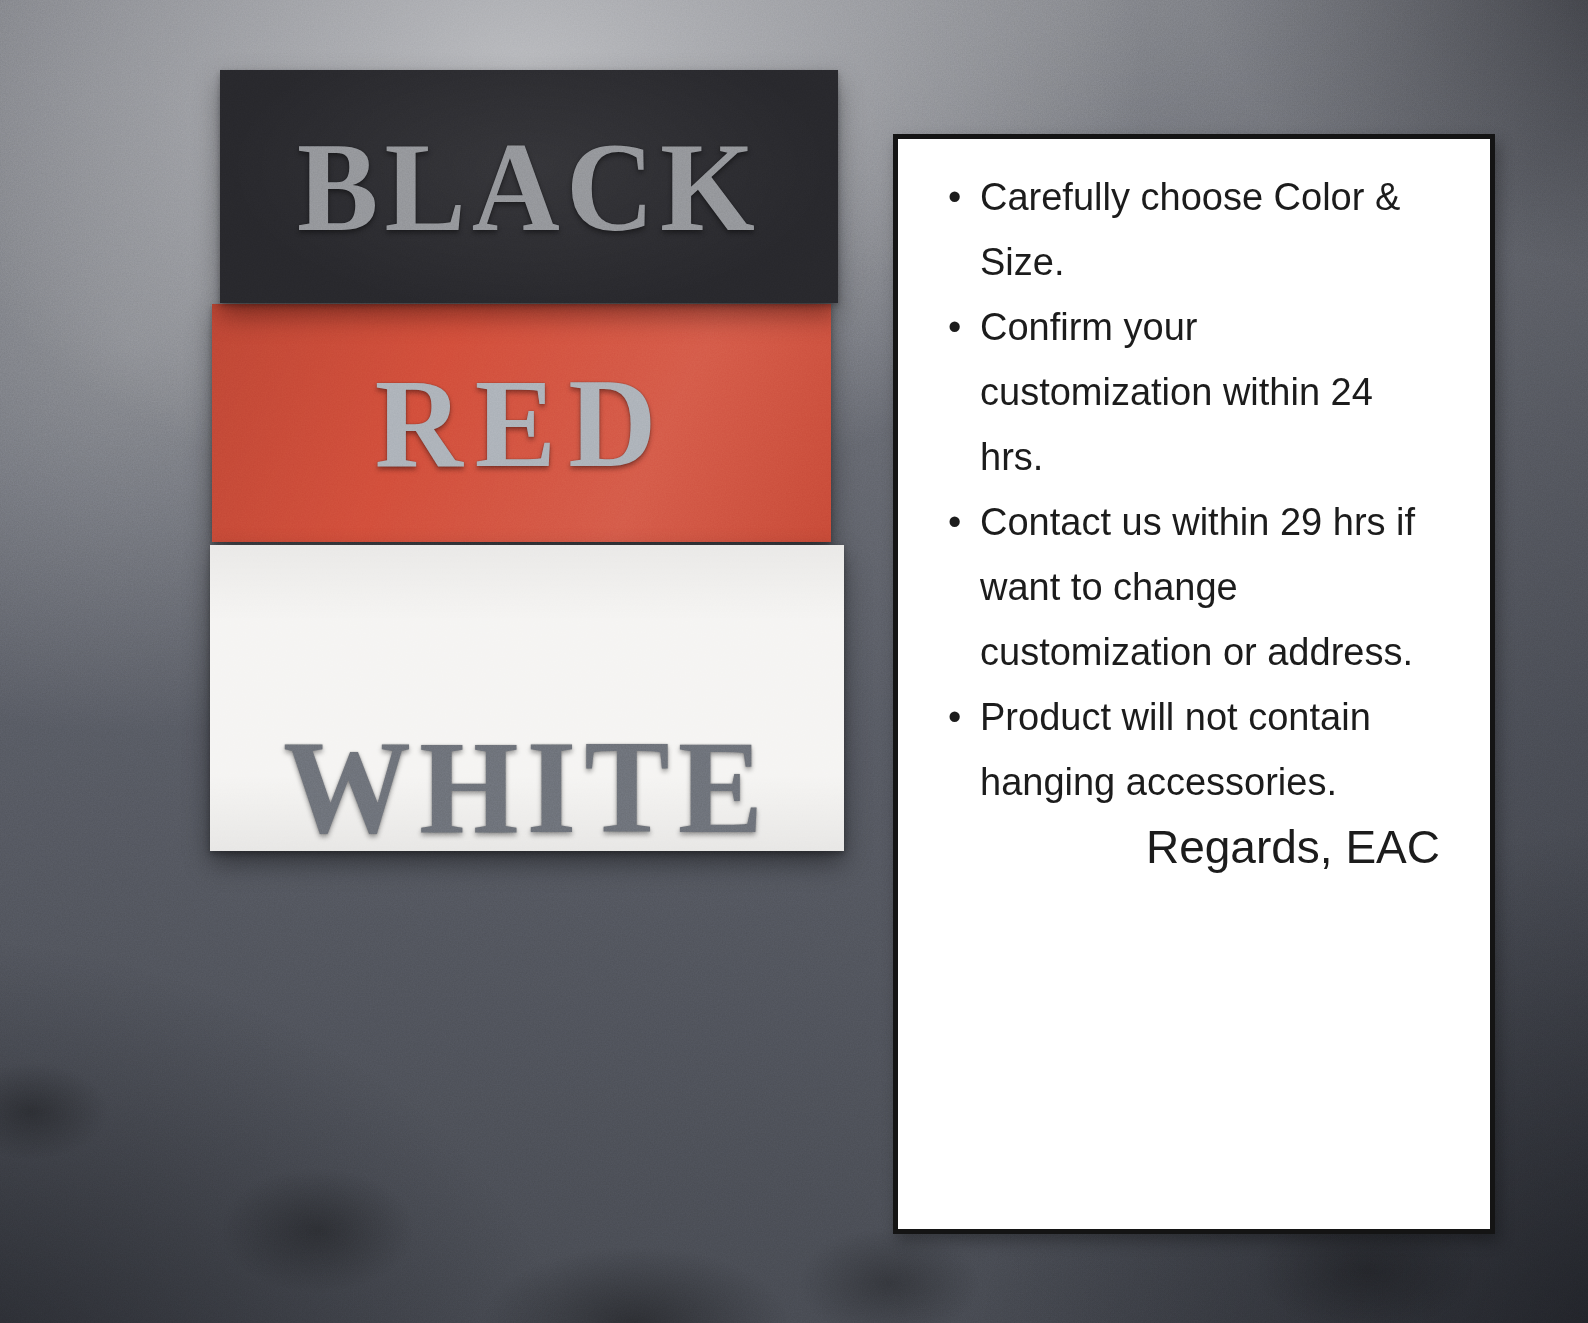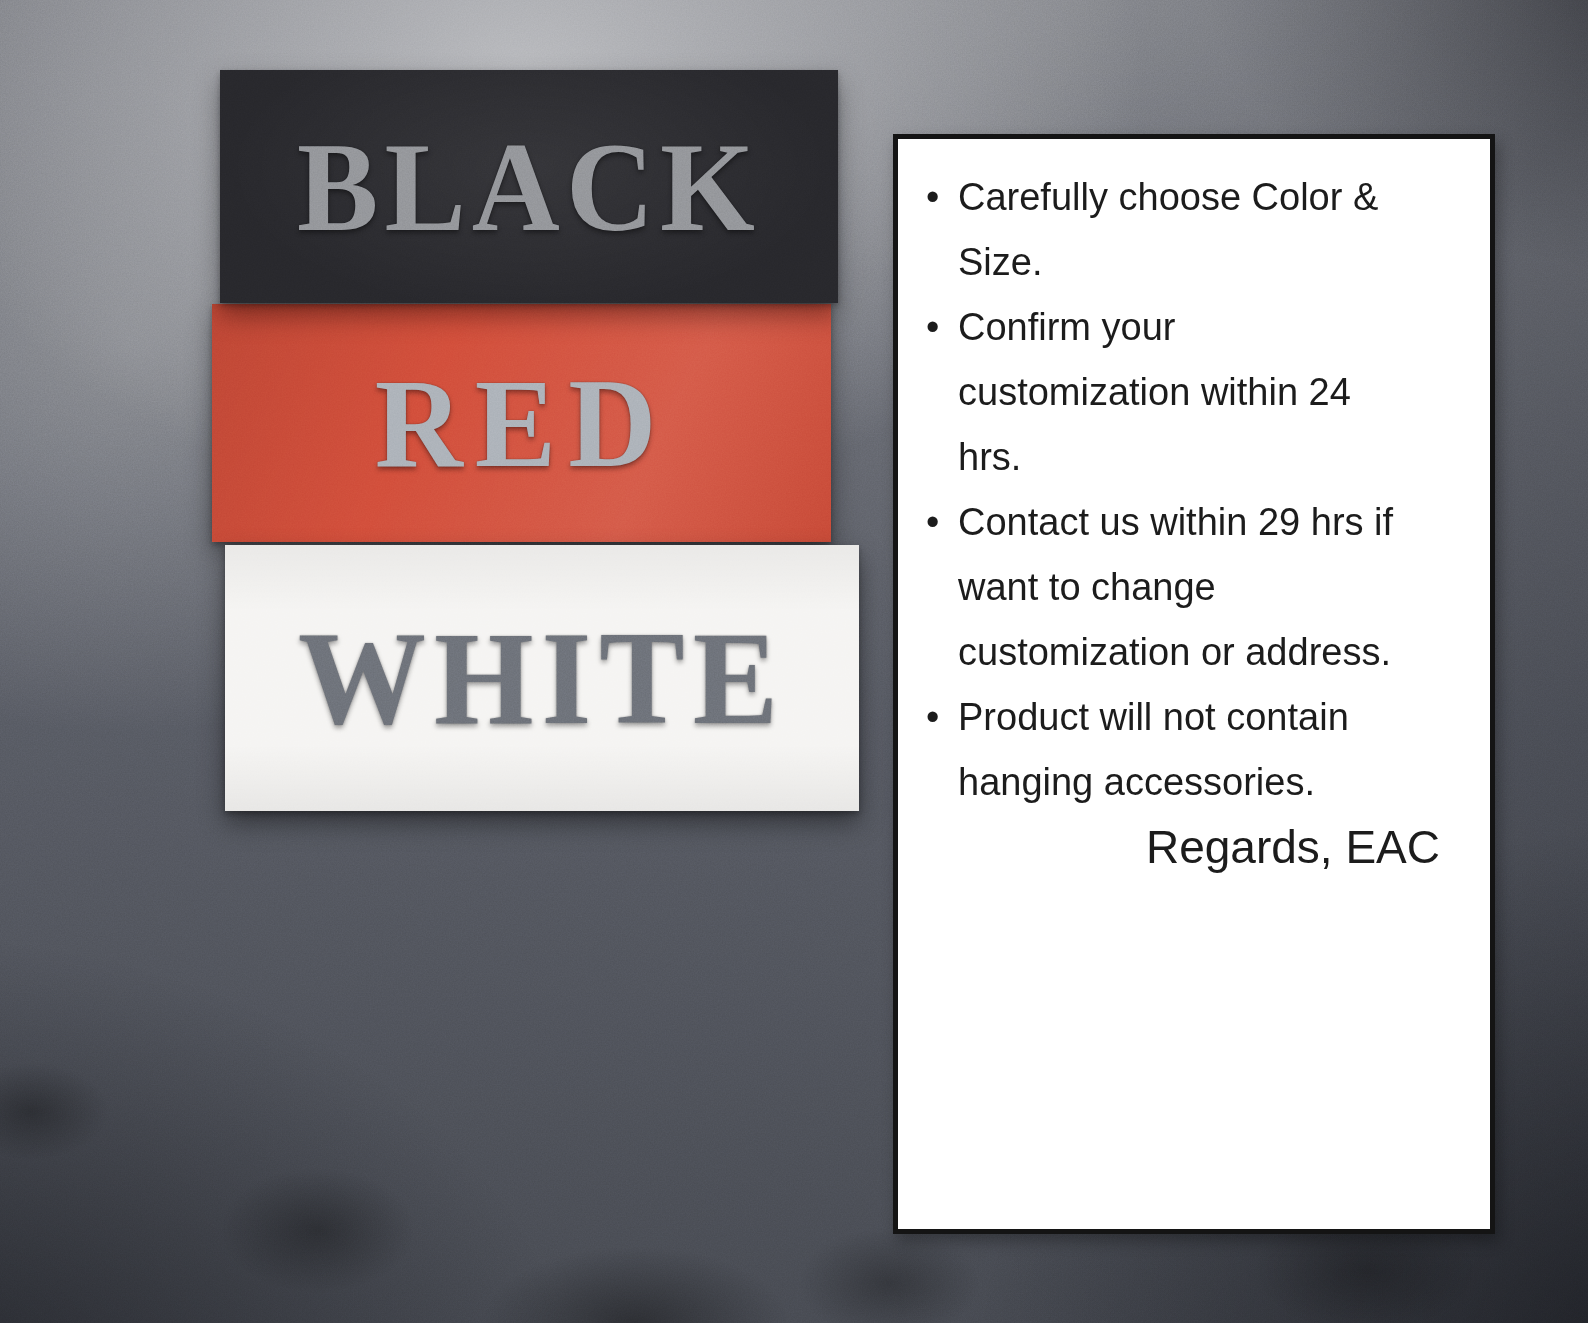--- a/index.html
+++ b/index.html
@@ -30,42 +30,42 @@
     font-family:"Liberation Serif",serif;font-weight:700;line-height:1;
     transform:scaleY(1.05);white-space:nowrap;
     text-shadow:0 3px 5px rgba(0,0,0,.40), 0 0 2px rgba(0,0,0,.30);
   }
   .p-black{left:220px;top:70px;width:618px;height:233px;
     background-image:radial-gradient(70% 90% at 50% 42%, rgba(255,255,255,.06), transparent 70%);}
   .p-black .label{font-size:122px;letter-spacing:6px;}
   .p-red{left:212px;top:304px;width:619px;height:238px;
     background-image:linear-gradient(115deg, rgba(0,0,0,.10), transparent 35%, rgba(255,255,255,.07) 70%, rgba(0,0,0,.05));}
   .p-red .label{font-size:122px;letter-spacing:12px;}
-  .p-white{left:225px;top:545px;width:634px;height:266px;
-    background-image:linear-gradient(180deg, rgba(0,0,0,.05), transparent 25%, transparent 75%, rgba(0,0,0,.06));}
+  .p-white{left:210px;top:545px;width:634px;height:306px;
+    background-image:linear-gradient(180deg, rgba(0,0,0,.05), transparent 25%, transparent 75%, rgba(0,0,0,.06));align-items:flex-end;}
   .p-white .label{font-size:128px;letter-spacing:8px;}
   .p-copper{left:207px;top:790px;width:634px;height:239px;
     background-image:
       linear-gradient(90deg, rgba(47,24,12,.38), rgba(47,24,12,0) 12%, rgba(255,215,170,.12) 30%, rgba(47,24,12,0) 70%, rgba(47,24,12,.38)),
       linear-gradient(180deg, rgba(255,220,180,.18), rgba(40,20,8,.28));}
   .p-copper .label{font-size:126px;letter-spacing:4px;}
   .p-silver{left:220px;top:1032px;width:622px;height:228px;
     background-image:linear-gradient(180deg, rgba(255,255,255,.45), rgba(210,210,212,.10) 30%, rgba(0,0,0,.10));}
   .p-silver .label{font-size:124px;letter-spacing:6px;}
   .texture{position:absolute;pointer-events:none;}
   .stage-grain{left:0;top:0;mix-blend-mode:overlay;opacity:.50;}
   .copper-grain{left:0;top:0;width:100%;height:100%;mix-blend-mode:overlay;opacity:.65;}
   .p-copper .label{position:relative;z-index:2;}
   .info-box{
     position:absolute;left:893px;top:134px;width:602px;height:1100px;
     box-sizing:border-box;border:5px solid #141414;
     box-shadow:4px 7px 14px rgba(0,0,0,.30);
   }
   .notes{
-    list-style:none;margin:0;padding:26px 74px 0 14px;
+    list-style:none;margin:0;padding:26px 74px 0 36px;
     font-size:38px;line-height:65px;
   }
   .notes li{position:relative;padding-left:46px;}
   .notes li::before{
     content:"\2022";position:absolute;left:14px;top:0;
   }
   .signature{
     font-size:46px;line-height:65px;text-align:right;padding-right:50px;
   }
 </style>

